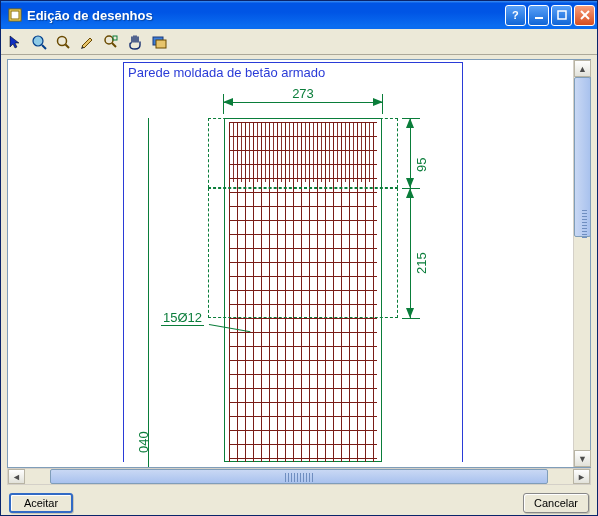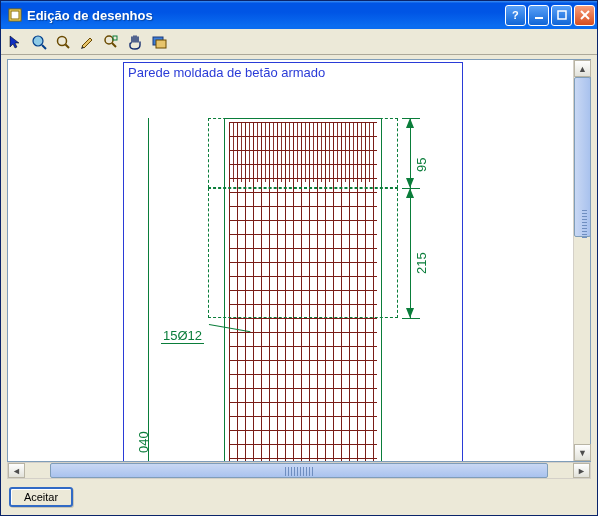--- a/index.html
+++ b/index.html
@@ -149,21 +149,21 @@
     border: 1px solid #aca899;
     margin: 4px 6px 0 6px;
     padding: 3px 6px;
     background: #ece9d8;
     color: #333;
   }
 
   .footer {
     display: flex;
     justify-content: space-between;
-    padding: 8px 8px 8px 8px;
+    padding: 8px 8px 2px 8px;
   }
   .btn {
     min-width: 64px;
     padding: 3px 10px;
     background: #ece9d8;
     border: 1px solid #888;
     border-radius: 3px;
     box-shadow: inset 1px 1px 0 #fff, 1px 1px 0 rgba(0,0,0,0.15);
     cursor: pointer;
     font-size: 11px;
@@ -254,21 +254,21 @@
     width: 20px; height: 344px;
   }
   .dim-left .line { position:absolute; left:10px; top:0; bottom:-20px; width:1px; background:#0a7d3a; }
   .dim-left .val { position:absolute; left: -2px; bottom: -6px; transform: rotate(-90deg); transform-origin: left top; white-space:nowrap; }
 
   .leader {
     position:absolute;
     left: 133px; top: 254px;
     width: 70px; height: 16px;
   }
-  .leader .txt { position:absolute; left:0; top:-6px; color:#0a7d3a; font-size:13px; border-bottom:1px solid #0a7d3a; padding:0 2px;margin-top:18px;}
+  .leader .txt { position:absolute; left:0; top:-6px; color:#0a7d3a; font-size:13px; border-bottom:1px solid #0a7d3a; padding:0 2px;}
   .leader .ln { position:absolute; left:48px; top:8px; width:42px; height:1px; background:#0a7d3a; transform: rotate(10deg); transform-origin:left center;}
 </style>
 </head>
 <body>
 
 <div class="window">
 
   <div class="titlebar">
     <span class="titlebar-icon">
       <svg width="14" height="14">
@@ -348,20 +348,28 @@
 
   <div class="content-wrap">
     <div class="canvas-holder">
       <div class="canvas">
         <div class="drawing">
           <div class="blue-frame"></div>
           <div class="title-lines">
             <div>Parede moldada de betão armado</div>
           </div>
 
+          <div class="dim-top">
+            <div class="line"></div>
+            <div class="tick" style="left:0"></div>
+            <div class="tick" style="right:0"></div>
+            <div class="ar l"></div>
+            <div class="ar r"></div>
+            <div class="val dim-green">273</div>
+          </div>
 
           <div class="panel-outer"></div>
 
           <div class="rebar">
             <div class="dense"></div>
           </div>
 
           <div class="zone-dash zone1"></div>
           <div class="zone-dash zone2"></div>
 
@@ -410,15 +418,16 @@
           <div class="grip"></div>
         </div>
       </div>
       <div class="sbtn">►</div>
     </div>
   </div>
 
 
   <div class="footer">
     <button class="btn default">Aceitar</button>
+    <button class="btn">Cancelar</button>
   </div>
 
 </div>
 
 </body></html>

